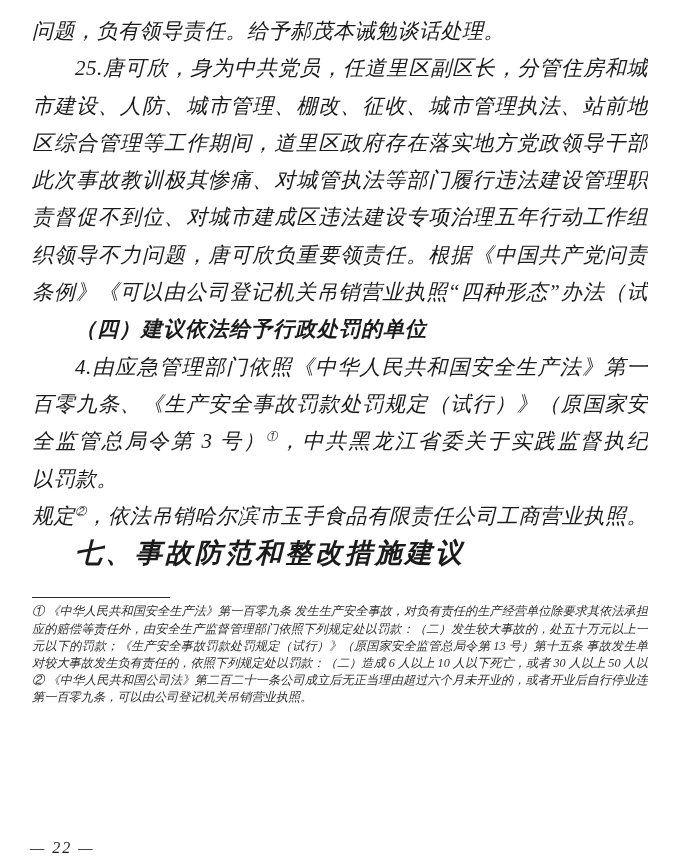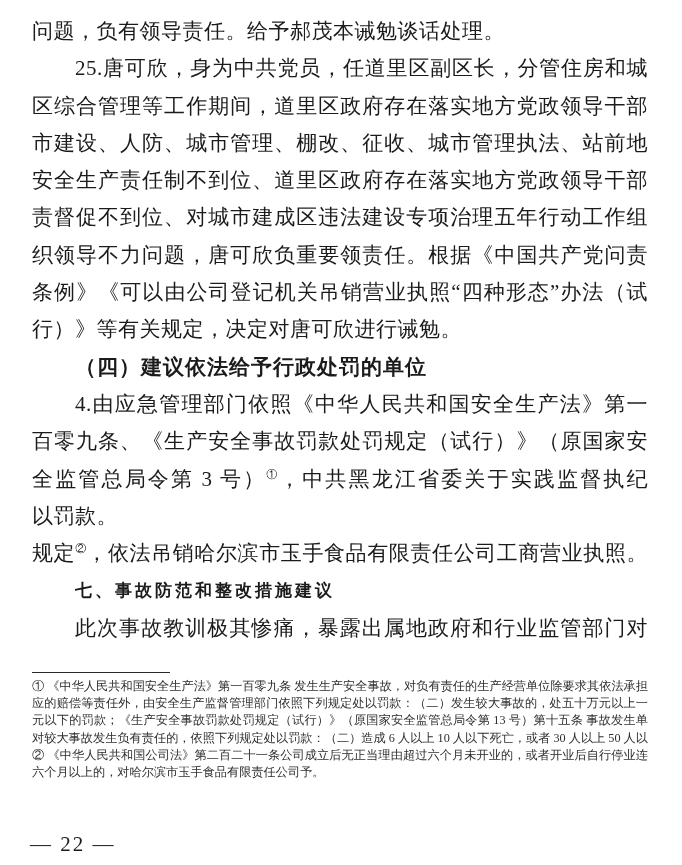--- a/index.html
+++ b/index.html
@@ -7,40 +7,41 @@
     position: relative;
     width: 682px;
     height: 865px;
     margin: 0 auto;
     background: #ffffff;
     box-sizing: border-box;
     padding: 13px 34px 0 32px;
     overflow: hidden;
     color: #1b1b1b;
     font-family: "Liberation Serif", "DejaVu Serif", serif;
+    font-style: italic;
   }
   .body-text .line {
     height: 37.3px;
     line-height: 37.3px;
     font-size: 21px;
     text-align: justify;
     text-align-last: left;
     white-space: nowrap;
     letter-spacing: 0.5px;
   }
   .body-text .line.fill { text-align-last: justify; white-space: normal; overflow: hidden; }
   .body-text .line.indent { padding-left: 43px; }
   .line.t-kai {
     font-weight: 600;
     letter-spacing: 1px;
   }
   .line.t-hei {
     font-family: "Liberation Sans", "DejaVu Sans", sans-serif;
     font-weight: 700;
-    font-size: 17px;
+    font-size: 27px;
     letter-spacing: 3px;
   }
   sup {
     font-size: 11px;
     line-height: 0;
     vertical-align: super;
     letter-spacing: 0;
   }
   .footnote-sep {
     width: 138px;
@@ -54,52 +55,50 @@
     color: #2e2e2e;
     text-align: justify;
     text-align-last: left;
     white-space: nowrap;
   }
   .footnotes .line.fill { text-align-last: justify; white-space: normal; overflow: hidden; }
   .page-number {
     position: absolute;
     left: 30px;
     bottom: 8px;
-    font-size: 21px;
+    font-size: 16px;
     color: #1b1b1b;
     letter-spacing: 2px;
     margin-top: 38px;
   }
 </style>
 </head>
 <body>
 
 <div class="page">
   <div class="body-text">
       <div class="line t-body"><span>问题，负有领导责任。给予郝茂本诫勉谈话处理。</span></div>
       <div class="line t-body fill indent"><span>25.唐可欣，身为中共党员，任道里区副区长，分管住房和城</span></div>
+      <div class="line t-body fill"><span>市建设、人防、城市管理、棚改、征收、城市管理执法、站前地</span></div>
       <div class="line t-body fill"><span>区综合管理等工作期间，道里区政府存在落实地方党政领导干部</span></div>
-      <div class="line t-body fill"><span>市建设、人防、城市管理、棚改、征收、城市管理执法、站前地</span></div>
-      <div class="line t-body fill"><span>安全生产责任制不到位、道里区政府存在落实地方党政领导干部</span></div>
+      <div class="line t-body fill"><span>此次事故教训极其惨痛、对城管执法等部门履行违法建设管理职</span></div>
       <div class="line t-body fill"><span>责督促不到位、对城市建成区违法建设专项治理五年行动工作组</span></div>
       <div class="line t-body fill"><span>织领导不力问题，唐可欣负重要领责任。根据《中国共产党问责</span></div>
       <div class="line t-body fill"><span>条例》《可以由公司登记机关吊销营业执照“四种形态”办法（试</span></div>
-      <div class="line t-body"><span>行）》等有关规定，决定对唐可欣进行诫勉。</span></div>
       <div class="line t-kai indent"><span>（四）建议依法给予行政处罚的单位</span></div>
       <div class="line t-body fill indent"><span>4.由应急管理部门依照《中华人民共和国安全生产法》第一</span></div>
       <div class="line t-body fill"><span>百零九条、《生产安全事故罚款处罚规定（试行）》（原国家安</span></div>
       <div class="line t-body fill"><span>全监管总局令第 3 号）</span><sup>①</sup><span>，中共黑龙江省委关于实践监督执纪</span></div>
       <div class="line t-body"><span>以罚款。</span></div>
       <div class="line t-body fill"><span>规定</span><sup>②</sup><span>，依法吊销哈尔滨市玉手食品有限责任公司工商营业执照。</span></div>
       <div class="line t-hei indent"><span>七、事故防范和整改措施建议</span></div>
-      <div class="line t-body fill indent"><span>此次事故教训极其惨痛，暴露出属地政府和行业监管部门对</span></div>
     </div>
   <div class="footnote-sep"></div>
   <div class="footnotes">
       <div class="line t-foot fill"><span>① 《中华人民共和国安全生产法》第一百零九条 发生生产安全事故，对负有责任的生产经营单位除要求其依法承担相</span></div>
       <div class="line t-foot fill"><span>应的赔偿等责任外，由安全生产监督管理部门依照下列规定处以罚款：（二）发生较大事故的，处五十万元以上一百万</span></div>
       <div class="line t-foot fill"><span>元以下的罚款；《生产安全事故罚款处罚规定（试行）》（原国家安全监管总局令第 13 号）第十五条 事故发生单位</span></div>
       <div class="line t-foot fill"><span>对较大事故发生负有责任的，依照下列规定处以罚款：（二）造成 6 人以上 10 人以下死亡，或者 30 人以上 50 人以下</span></div>
       <div class="line t-foot fill"><span>② 《中华人民共和国公司法》第二百二十一条公司成立后无正当理由超过六个月未开业的，或者开业后自行停业连续</span></div>
-      <div class="line t-foot"><span>六个月以上的，对哈尔滨市玉手食品有限责任公司予。</span></div>
+      <div class="line t-foot"><span>第一百零九条，可以由公司登记机关吊销营业执照。</span></div>
     </div>
   <div class="page-number">— 22 —</div>
 </div>
 
 </body></html>

